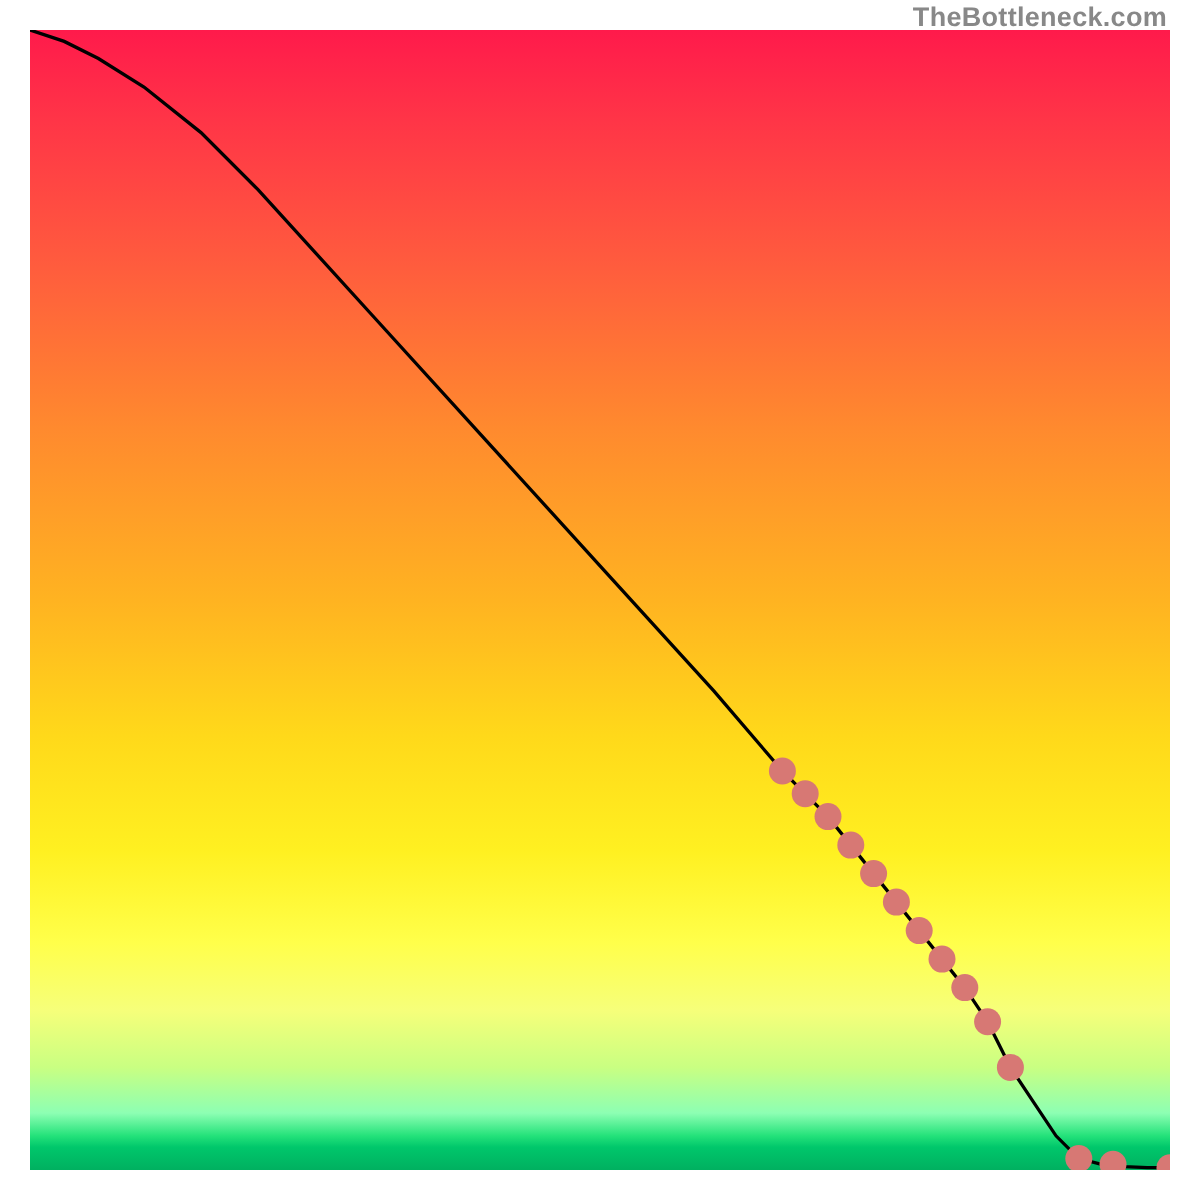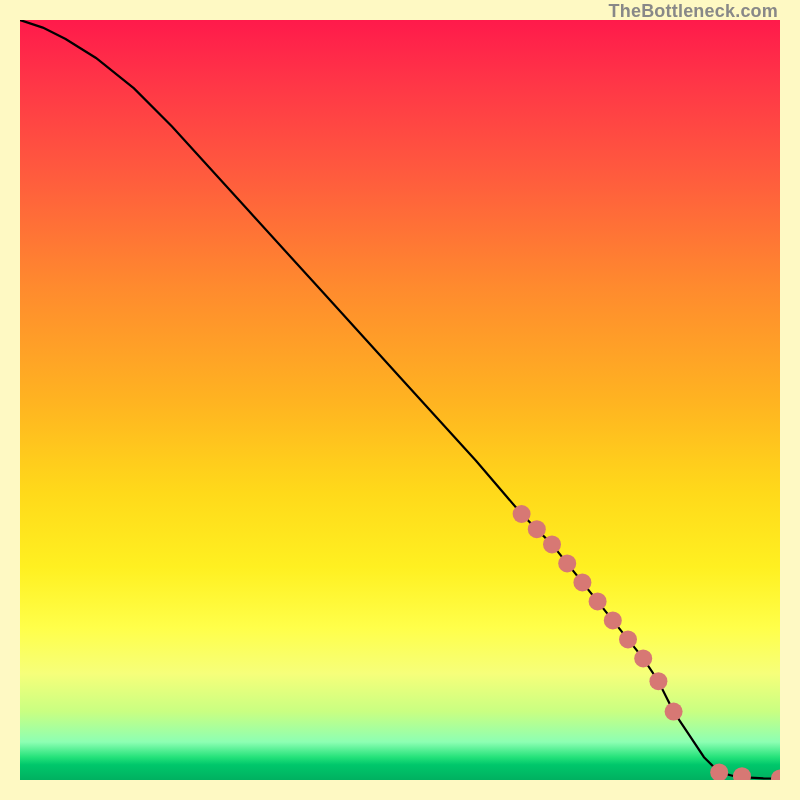--- a/index.html
+++ b/index.html
@@ -10,21 +10,21 @@
     background: #000;
     overflow: hidden;
     font-family: Arial, Helvetica, sans-serif;
   }
   .frame {
     position: absolute;
     top: 0;
     left: 0;
     width: 800px;
     height: 800px;
-    background: #fef9c3;
+    background: #ffffff;
     text-decoration: underline;
   }
   .plot-area {
     position: absolute;
     top: 20px;
     left: 20px;
     width: 760px;
     height: 760px;
     overflow: hidden;
   }

